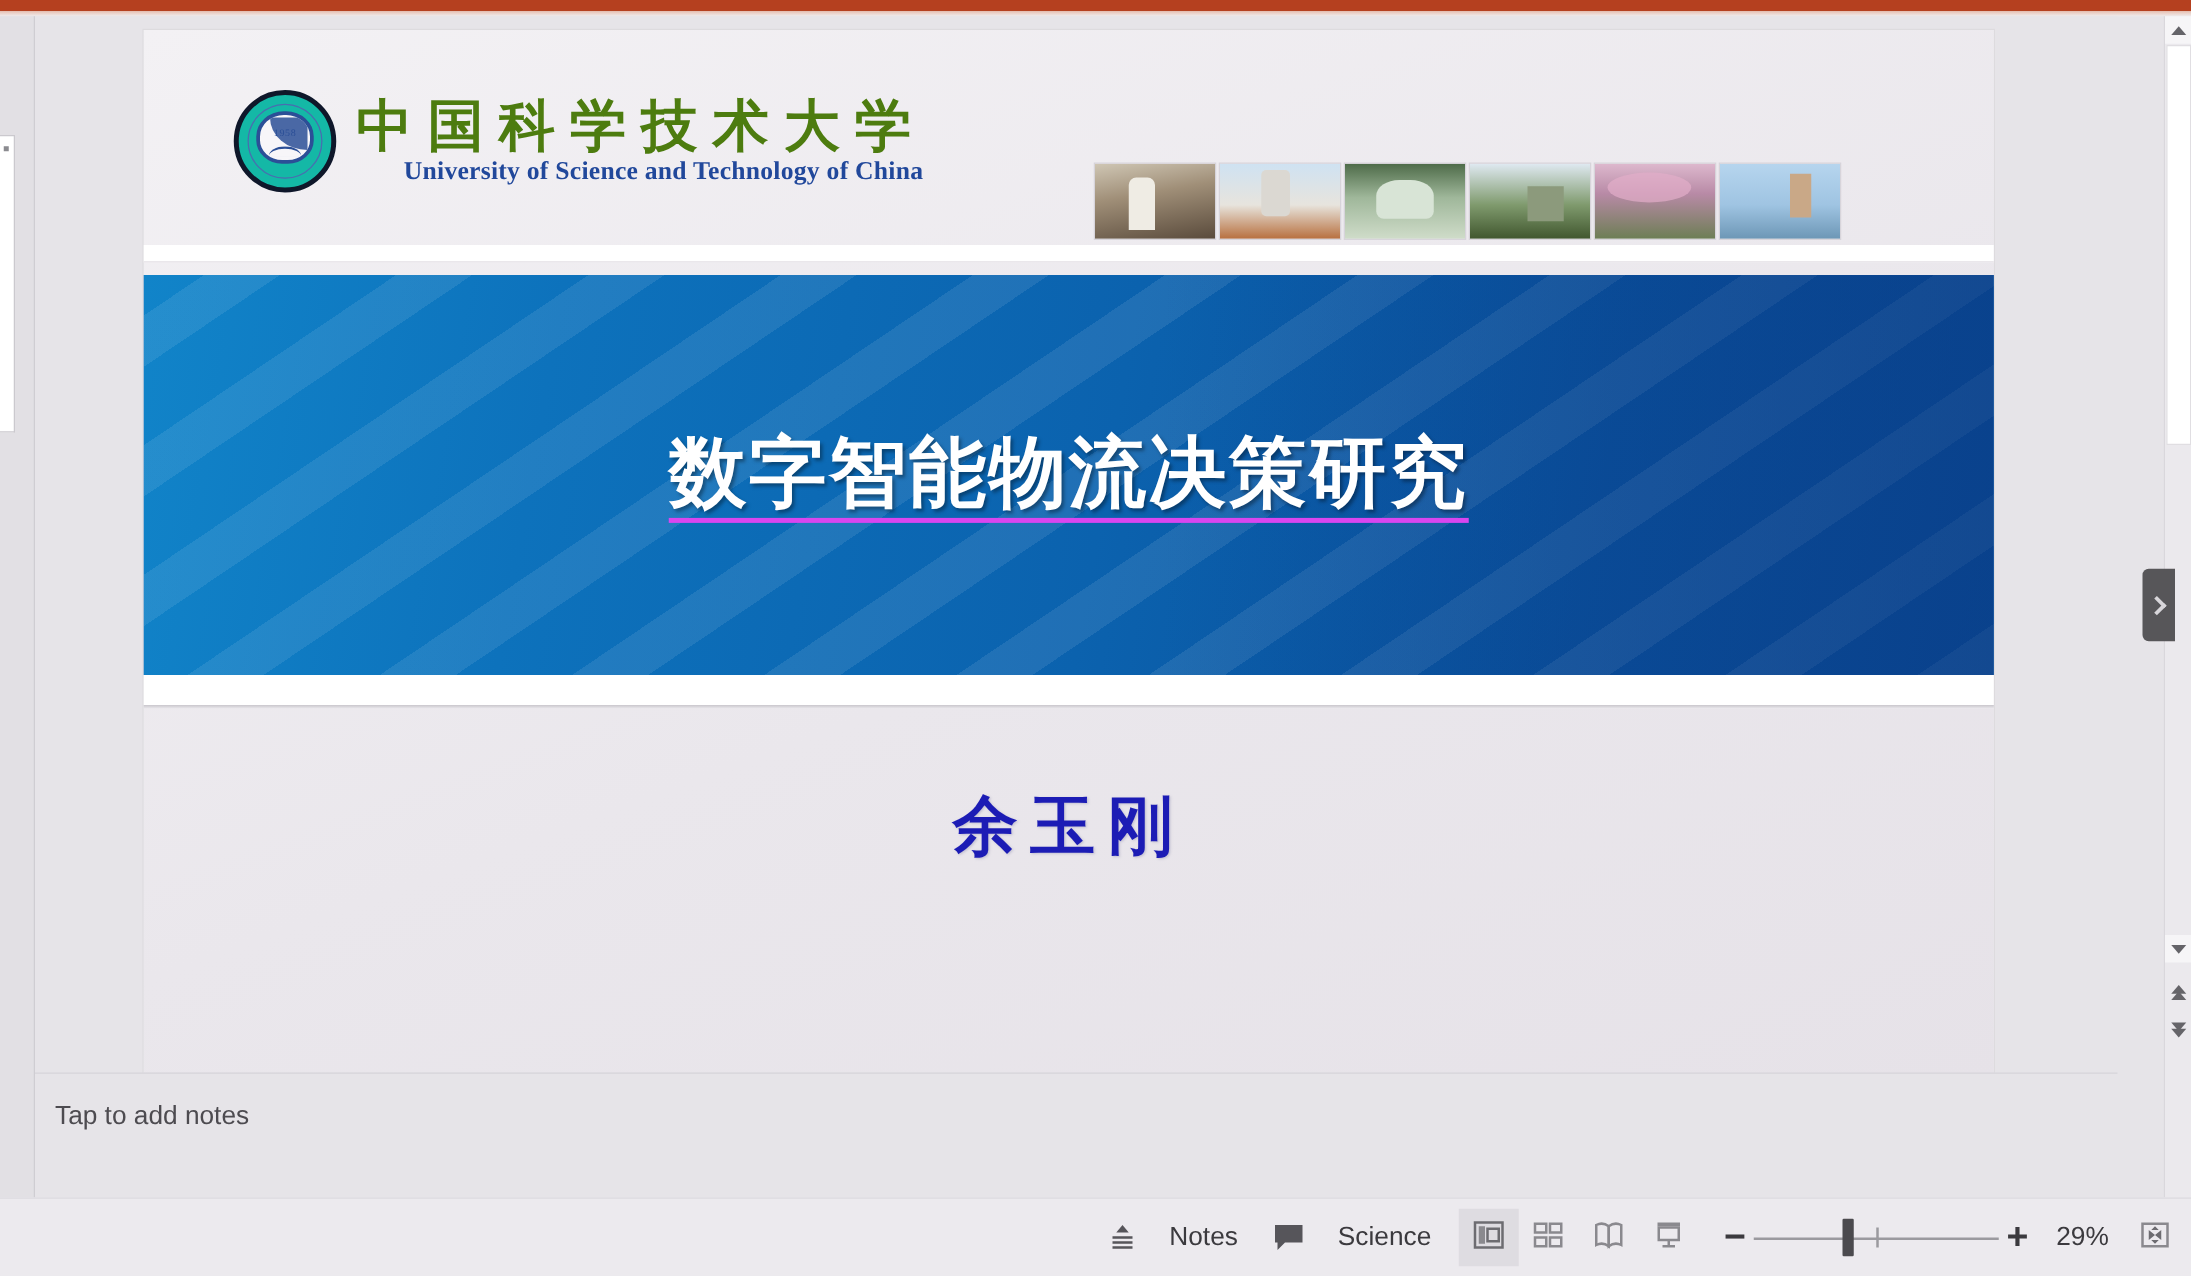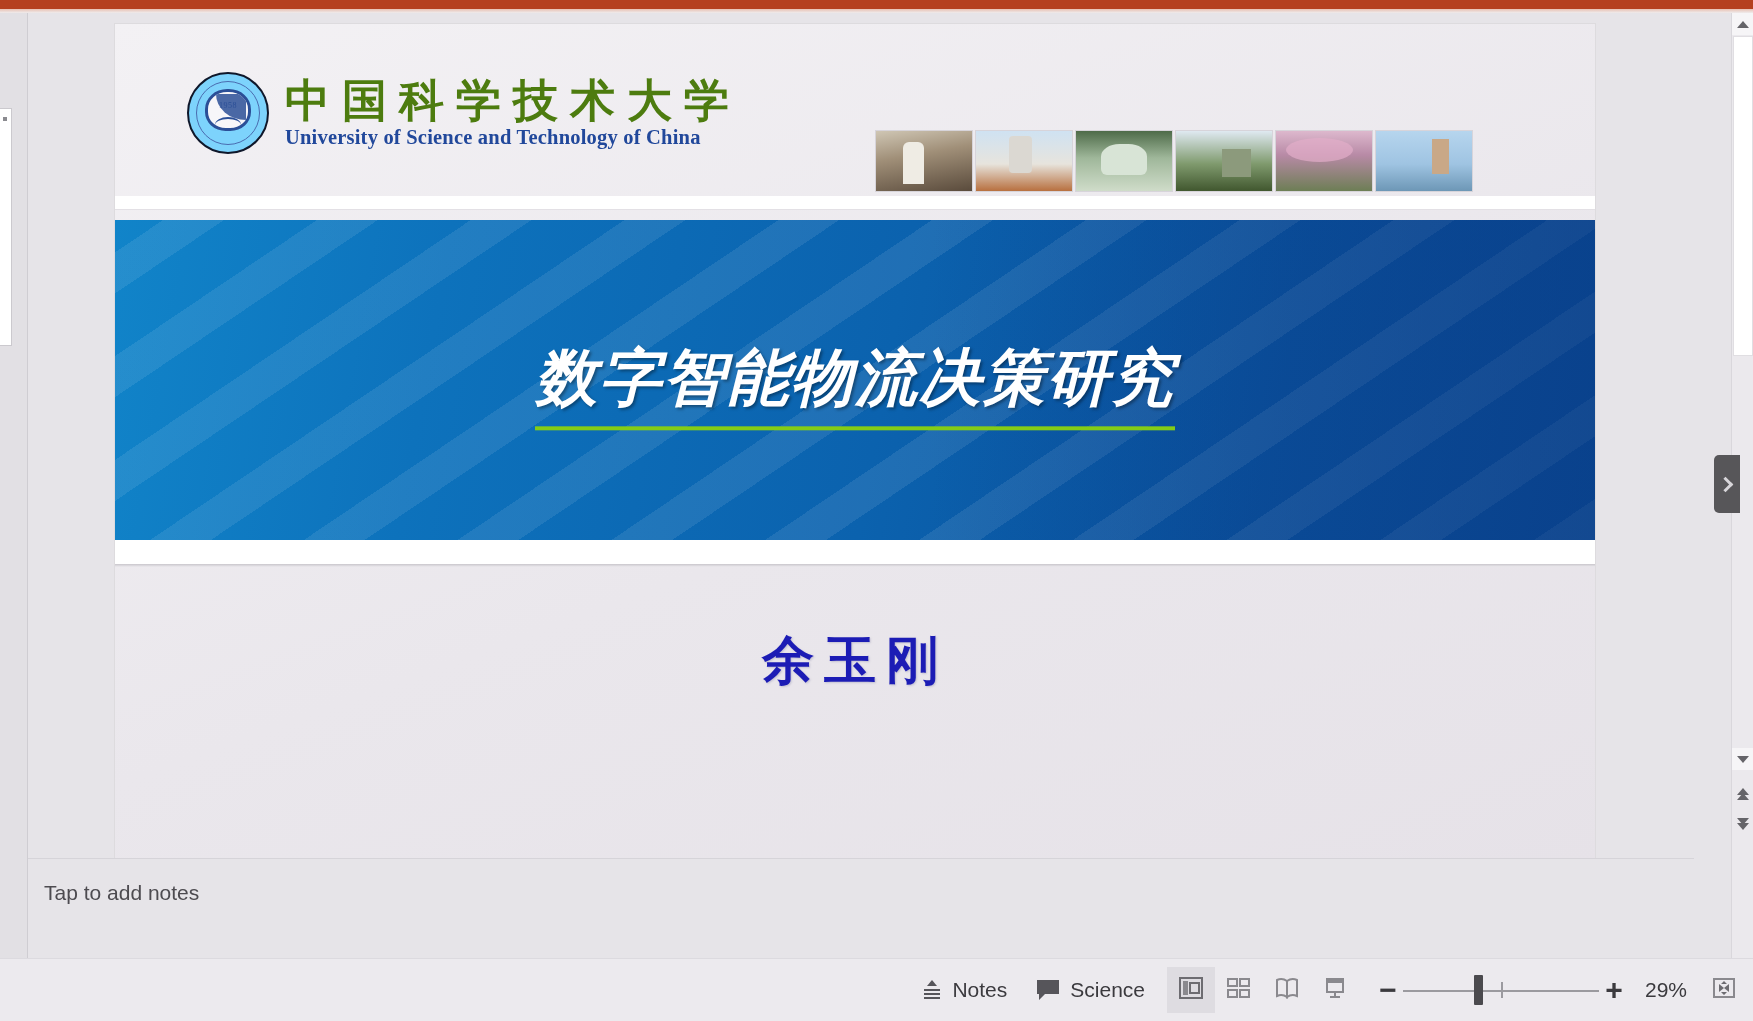--- a/index.html
+++ b/index.html
@@ -101,23 +101,23 @@
     position: absolute;
     left: 72px;
     top: 0;
     display: flex;
     align-items: center;
     gap: 16px;
   }
   .logo-seal {
     width: 82px; height: 82px;
     border-radius: 50%;
-    border: 2px solid #0f172a;
+    border: 4px solid #0f172a;
     position: relative;
-    background: #7dd3fc;
+    background: #14b8a6;
     flex: none;
     text-decoration: underline;
   }
   .logo-seal::before {
     content: "";
     position: absolute;
     inset: 7px;
     border-radius: 50%;
     border: 1px solid #4a6cb0;
   }
@@ -167,20 +167,21 @@
     line-height: 1.05;
     white-space: nowrap;
   }
   .logo-en {
     font-family: "Liberation Serif", "DejaVu Serif", serif;
     font-size: 20.5px;
     font-weight: 700;
     color: #21489b;
     letter-spacing: .2px;
     white-space: nowrap;
+    margin-left: 38px;
   }
 
   
   .photo-strip {
     position: absolute;
     top: 58px;
     left: 760px;
     width: 598px;
     height: 62px;
     display: flex;
@@ -251,23 +252,21 @@
     transform: translateY(-52%);
     text-align: center;
     color: #ffffff;
     font-family: "DejaVu Sans", "Liberation Sans", sans-serif;
     font-size: 62px;
     font-weight: 700;
     letter-spacing: 2px;
     text-shadow: 2px 2px 3px rgba(0,0,0,0.35);
   }
   .slide-title .u {
-    border-bottom: 4px solid #84cc16;
-    padding-bottom: 12px;
-    font-style: italic;
+    border-bottom: 4px solid #d946ef;
   }
 
   
   .banner-under {
     position: absolute;
     top: 516px; left: 0;
     width: 100%;
     height: 24px;
     background: #ffffff;
   }
@@ -400,21 +399,21 @@
     border-top: 1px solid #dcdadf;
     display: flex;
     align-items: center;
     justify-content: flex-end;
     padding-right: 8px;
     gap: 0px;
   }
   .sb-btn {
     display: flex;
     align-items: center;
-    gap: 9px;
+    gap: 26px;
     height: 46px;
     padding: 0 14px;
     cursor: pointer;
     color: #3b3a3e;
     font-size: 21px;
   }
   .sb-icon { display: flex; align-items: center; justify-content: center; }
 
   .view-btns { display: flex; align-items: center; gap: 0px; margin-left: 8px; }
   .view-btn {

